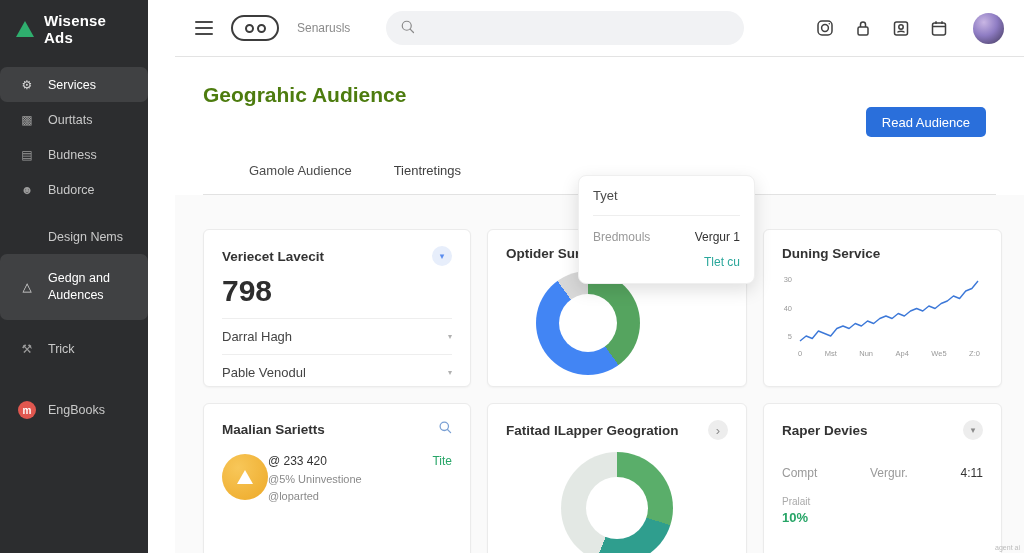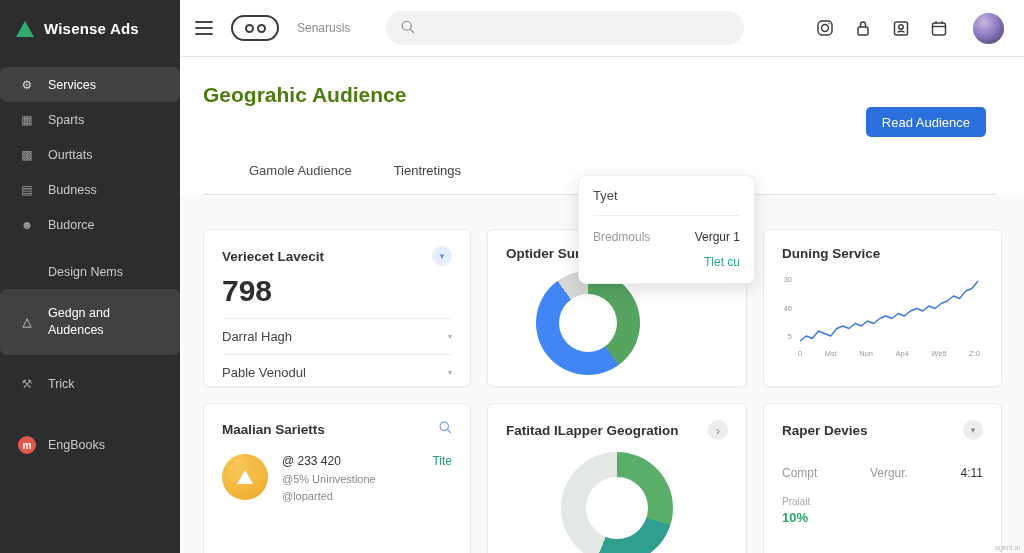--- a/index.html
+++ b/index.html
@@ -1,20 +1,20 @@
 <!DOCTYPE html>
 <html><head>
 <meta charset="utf-8">
 <style>
   * { margin:0; padding:0; box-sizing:border-box; }
   html,body { width:1024px; height:553px; overflow:hidden; font-family:"Liberation Sans", sans-serif; background:#fff; }
   body { position:relative; }
 
   
-  .sidebar { position:absolute; left:0; top:0; bottom:0; width:180px; background:#2c2d2f; z-index:30; }
+  .sidebar { position:absolute; left:0; top:0; bottom:0; width:148px; background:#2c2d2f; z-index:30; }
   .logo-row { height:57px; display:flex; align-items:center; gap:10px; padding:0 16px; }
   .logo-tri { width:0; height:0; border-left:9px solid transparent; border-right:9px solid transparent; border-bottom:16px solid #2fae6e; }
   .logo-text { color:#fff; font-size:15px; font-weight:700; letter-spacing:.2px; }
   .nav { margin-top:10px; }
   .item { min-height:35px; display:flex; align-items:center; gap:12px; padding:0 18px; color:#c9c9c9; font-size:12.5px; cursor:pointer; }
   .item.active { background:#404143; color:#fff;border-radius:7px; }
   .item.tall { padding:16px 18px; line-height:1.35; align-items:center; }
   .item.gap-top { margin-top:12px; }
   .item.gap-top-lg { margin-top:26px; }
   .ico { width:18px; text-align:center; font-size:12px; color:#9c9c9c; flex:none; }
@@ -63,21 +63,21 @@
   .donut { width:104px; height:104px; border-radius:50%; position:relative; margin:10px 0 0 30px; }
   .donut .hole { position:absolute; left:50%; top:50%; transform:translate(-50%,-50%); width:58px; height:58px; background:#fff; border-radius:50%; }
   .donut.lg { width:112px; height:112px; margin:12px auto 0; }
   .donut.lg .hole { width:62px; height:62px; }
 
   .linechart-wrap { display:flex; margin-top:14px; }
   .yticks { display:flex; flex-direction:column; justify-content:space-between; height:66px; font-size:7.5px; color:#9a9a9a; padding-right:6px; text-align:right; width:16px; }
   .linechart { width:182px; height:70px; }
   .xticks { display:flex; justify-content:space-between; width:182px; margin:4px 0 0 16px; font-size:7.5px; color:#9a9a9a; }
 
-  .profile-body { display:flex; gap:14px; margin-top:16px; }
+  .profile-body { display:flex; margin-top:16px; }
   .profile-avatar { width:46px; height:46px; border-radius:50%; background:radial-gradient(circle at 35% 30%, #f8c759, #eda928); display:flex; align-items:center; justify-content:center; flex:none; }
   .profile-avatar i { width:0; height:0; border-left:8px solid transparent; border-right:8px solid transparent; border-bottom:14px solid #fff; display:block; }
   .profile-lines { flex:1; }
   .p-line1 { font-size:12px; color:#333; }
   .p-line2, .p-line3 { font-size:11px; color:#8a8a8a; margin-top:5px; }
   .tag-green { font-size:12px; color:#27a567; }
 
   .dev-row { display:flex; justify-content:space-between; margin-top:26px; font-size:12px; }
   .dev-muted { color:#9a9a9a; }
   .dev-strong { color:#333; }
@@ -99,24 +99,20 @@
 
 <aside class="sidebar">
   <div class="logo-row">
     <span class="logo-tri"></span>
     <span class="logo-text">Wisense Ads</span>
   </div>
   <nav class="nav">
     <div class="item active">
       <span class="ico i-gear"></span>
       <span>Services</span>
-    </div>
-    <div class="item">
-      <span class="ico i-grid"></span>
-      <span>Sparts</span>
     </div>
     <div class="item">
       <span class="ico i-mod"></span>
       <span>Ourttats</span>
     </div>
     <div class="item">
       <span class="ico i-layers"></span>
       <span>Budness</span>
     </div>
     <div class="item">

